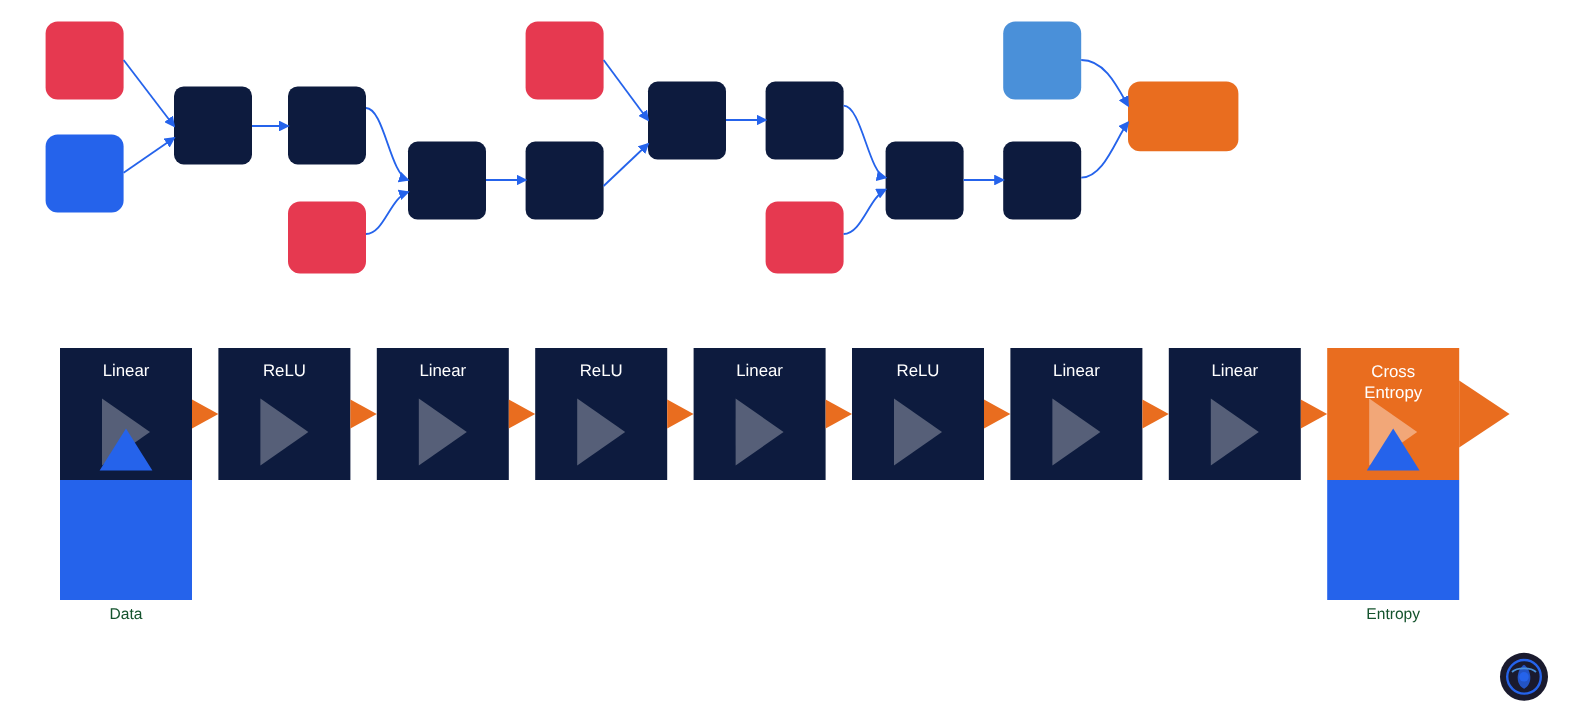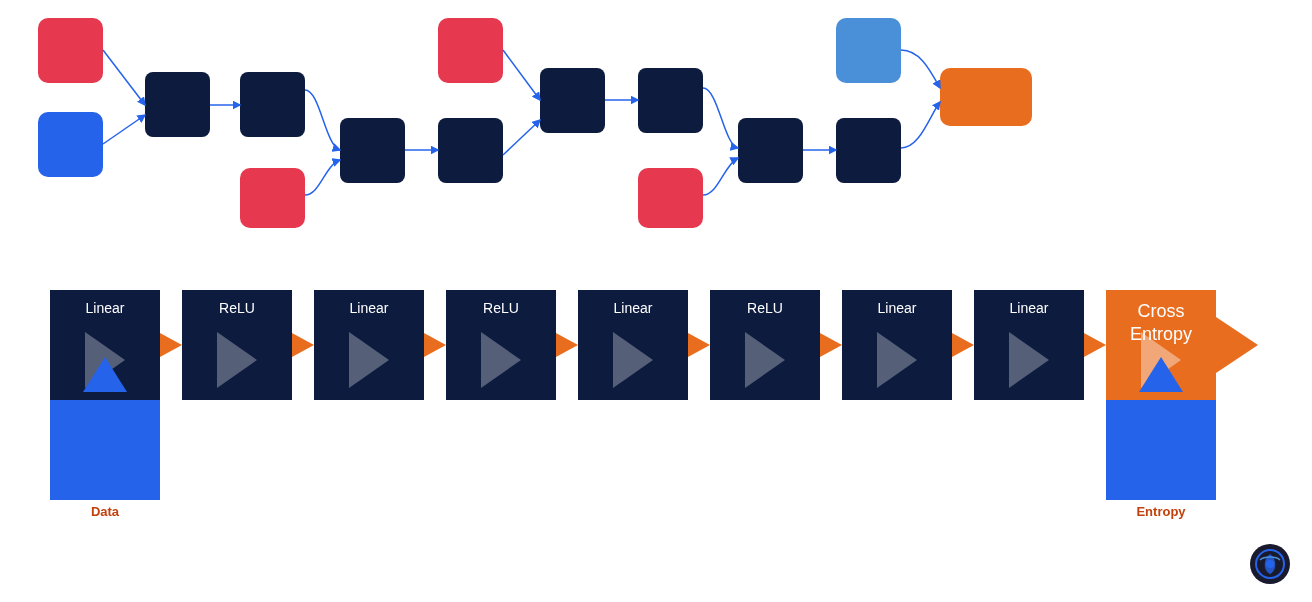--- a/index.html
+++ b/index.html
@@ -98,23 +98,23 @@
     .arrow-line {
       width: 0;
       height: 0;
       border-top: 12px solid transparent;
       border-bottom: 12px solid transparent;
       border-left: 22px solid #e96d1f;
     }
 
     
     .sub-label {
-      color: #c2410c;
+      color: #14532d;
       font-size: 13px;
-      font-weight: 700;
+      font-weight: 400;
       margin-top: 4px;
       text-align: center;
       width: 110px;
     }
 
     
     .logo {
       position: absolute;
       bottom: 16px;
       right: 20px;
@@ -288,21 +288,21 @@
     </div>
     <div style="width:110px; height:100px;"></div>
   </div>
 
   <div class="arrow-connector">
     <div class="arrow-line"></div>
   </div>
 
   <div style="display:flex; flex-direction:column; align-items:center;">
     <div class="pipeline-block orange" style="position:relative;">
-      <span class="pipeline-block-label" style="font-size:18px; line-height:1.3;">Cross<br>Entropy</span>
+      <span class="pipeline-block-label" style="font-size:14px; line-height:1.3;">Cross<br>Entropy</span>
       <div class="triangle-right" style="border-left-color: rgba(255,255,255,0.4);"></div>
       <div class="triangle-up-blue"></div>
     </div>
     <div style="background:#2563eb; width:110px; height:100px;"></div>
     <span class="sub-label">Entropy</span>
   </div>
 
   <div style="display:flex; align-items:center; height:110px;">
     <div style="width:0; height:0; border-top:28px solid transparent; border-bottom:28px solid transparent; border-left:42px solid #e96d1f;"></div>
   </div>

